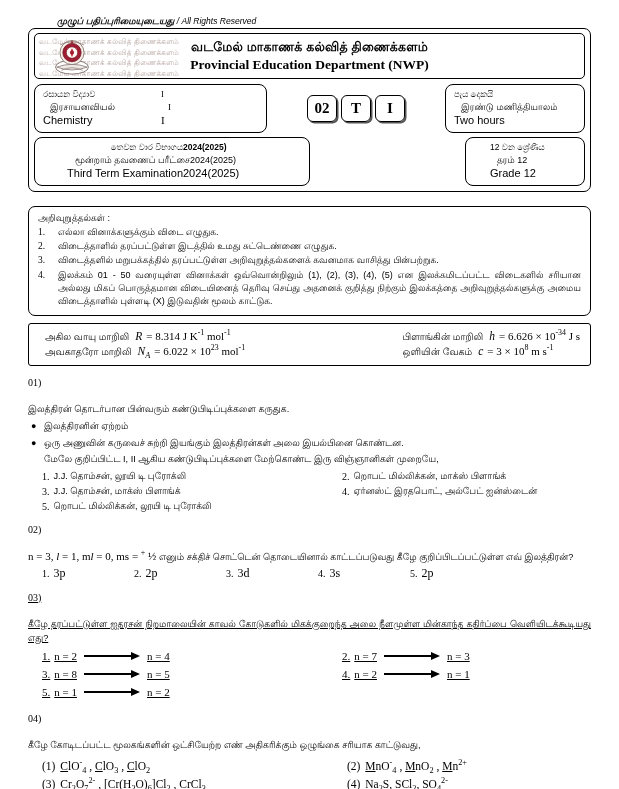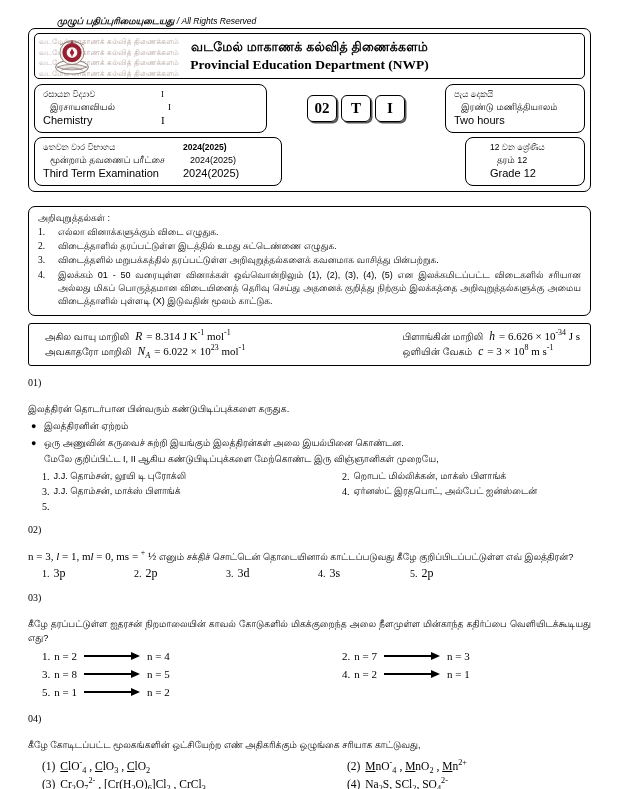--- a/index.html
+++ b/index.html
@@ -131,21 +131,21 @@
   .time-box { width: 140px; }
 
   
   .info-row2 {
     display: flex;
     align-items: center;
     justify-content: space-between;
     margin-top: 4px;
     gap: 4px;
   }
-  .exam-box { width: 248px; }
+  .exam-box { width: 276px; text-align: right; }
   .exam-line { display: flex; white-space: nowrap; }
   .exam-line .nm { width: 140px; }
   .exam-line .yr-b { font-weight: 700; font-size: 8.5px; }
   .grade-box { width: 120px; padding-left: 24px; }
 
   
   .instructions {
     border: 1.4px solid #000;
     border-radius: 7px;
     margin-top: 14px;
@@ -486,20 +486,21 @@
           <div class="opt">
             <span class="onum">3.</span>
             <span class="otxt">J.J. தொம்சன், மாக்ஸ் பிளாங்க்</span>
           </div>
           <div class="opt">
             <span class="onum">4.</span>
             <span class="otxt">ஏர்னஸ்ட் இரதபொட், அல்பேட் ஐன்ஸ்டைன்</span>
           </div>
           <div class="opt">
             <span class="onum">5.</span>
+            <span class="otxt">றொபட் மில்லிக்கன், லூயி டி புரோக்லி</span>
           </div>
         </div>
       </div>
     </div>
 
     <div class="q" style="margin-top:9px;">
       <div class="q-num">02)</div>
       <div class="q-body">
         <div class="q-stem">
           <span style="font-family:'Liberation Serif',serif;font-size:11px;">n&nbsp;=&nbsp;3, <i>l</i>&nbsp;=&nbsp;1, m<i>l</i>&nbsp;=&nbsp;0, ms&nbsp;=&nbsp;<sup>+</sup>&nbsp;½</span>
@@ -523,21 +524,21 @@
             <span class="otxt">3s</span>
           </div>
           <div class="opt opt-serif q2opt">
             <span class="onum">5.</span>
             <span class="otxt">2p</span>
           </div>
         </div>
       </div>
     </div>
 
-    <div class="q" style="margin-top:10px;">
+    <div class="q" style="margin-top:10px;text-decoration:underline;">
       <div class="q-num">03)</div>
       <div class="q-body">
         <div class="q-stem">கீழே தரப்பட்டுள்ள ஐதரசன் நிறமாலையின் காவல் கோடுகளில் மிகக்குறைந்த அலை நீளமுள்ள மின்காந்த கதிர்ப்பை வெளியிடக்கூடியது எது?</div>
         <div class="opts-2col" style="grid-template-columns:300px 1fr;">
           <div class="arrow-opt">
             <span class="onum">1.</span>
             <span>n = 2</span>
             <span class="arrow"></span>
             <span>n = 4</span>
           </div>

